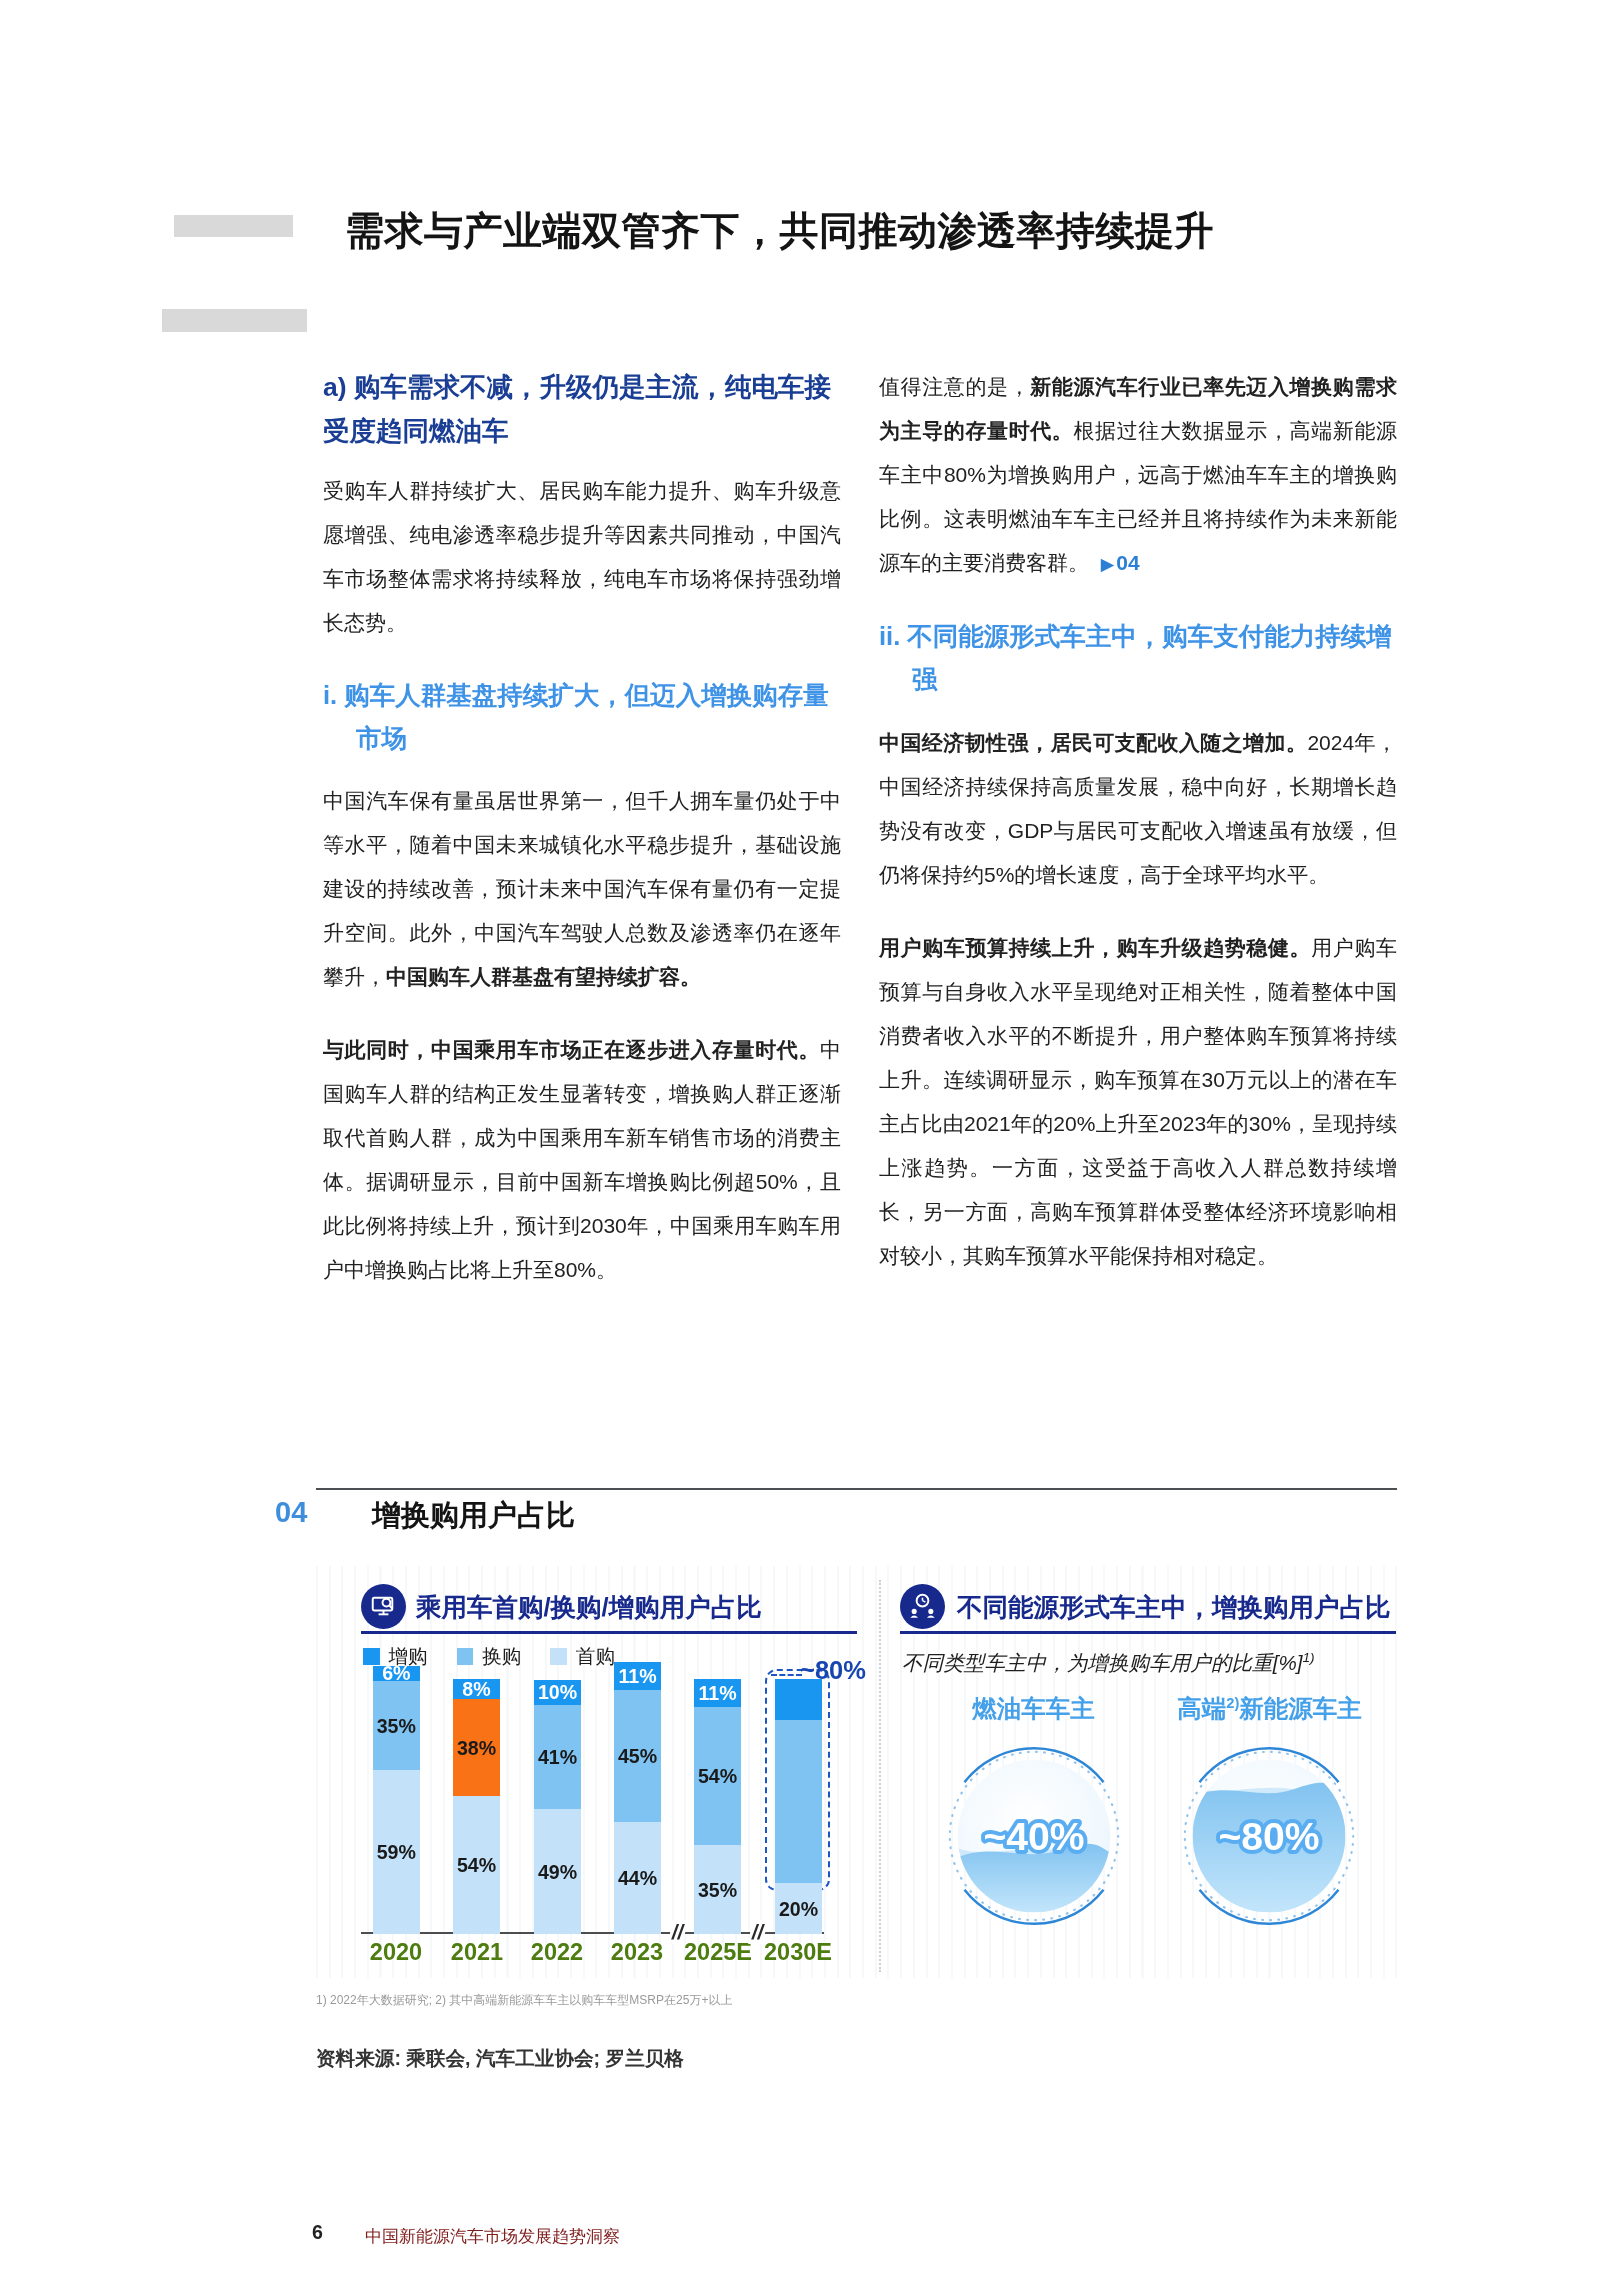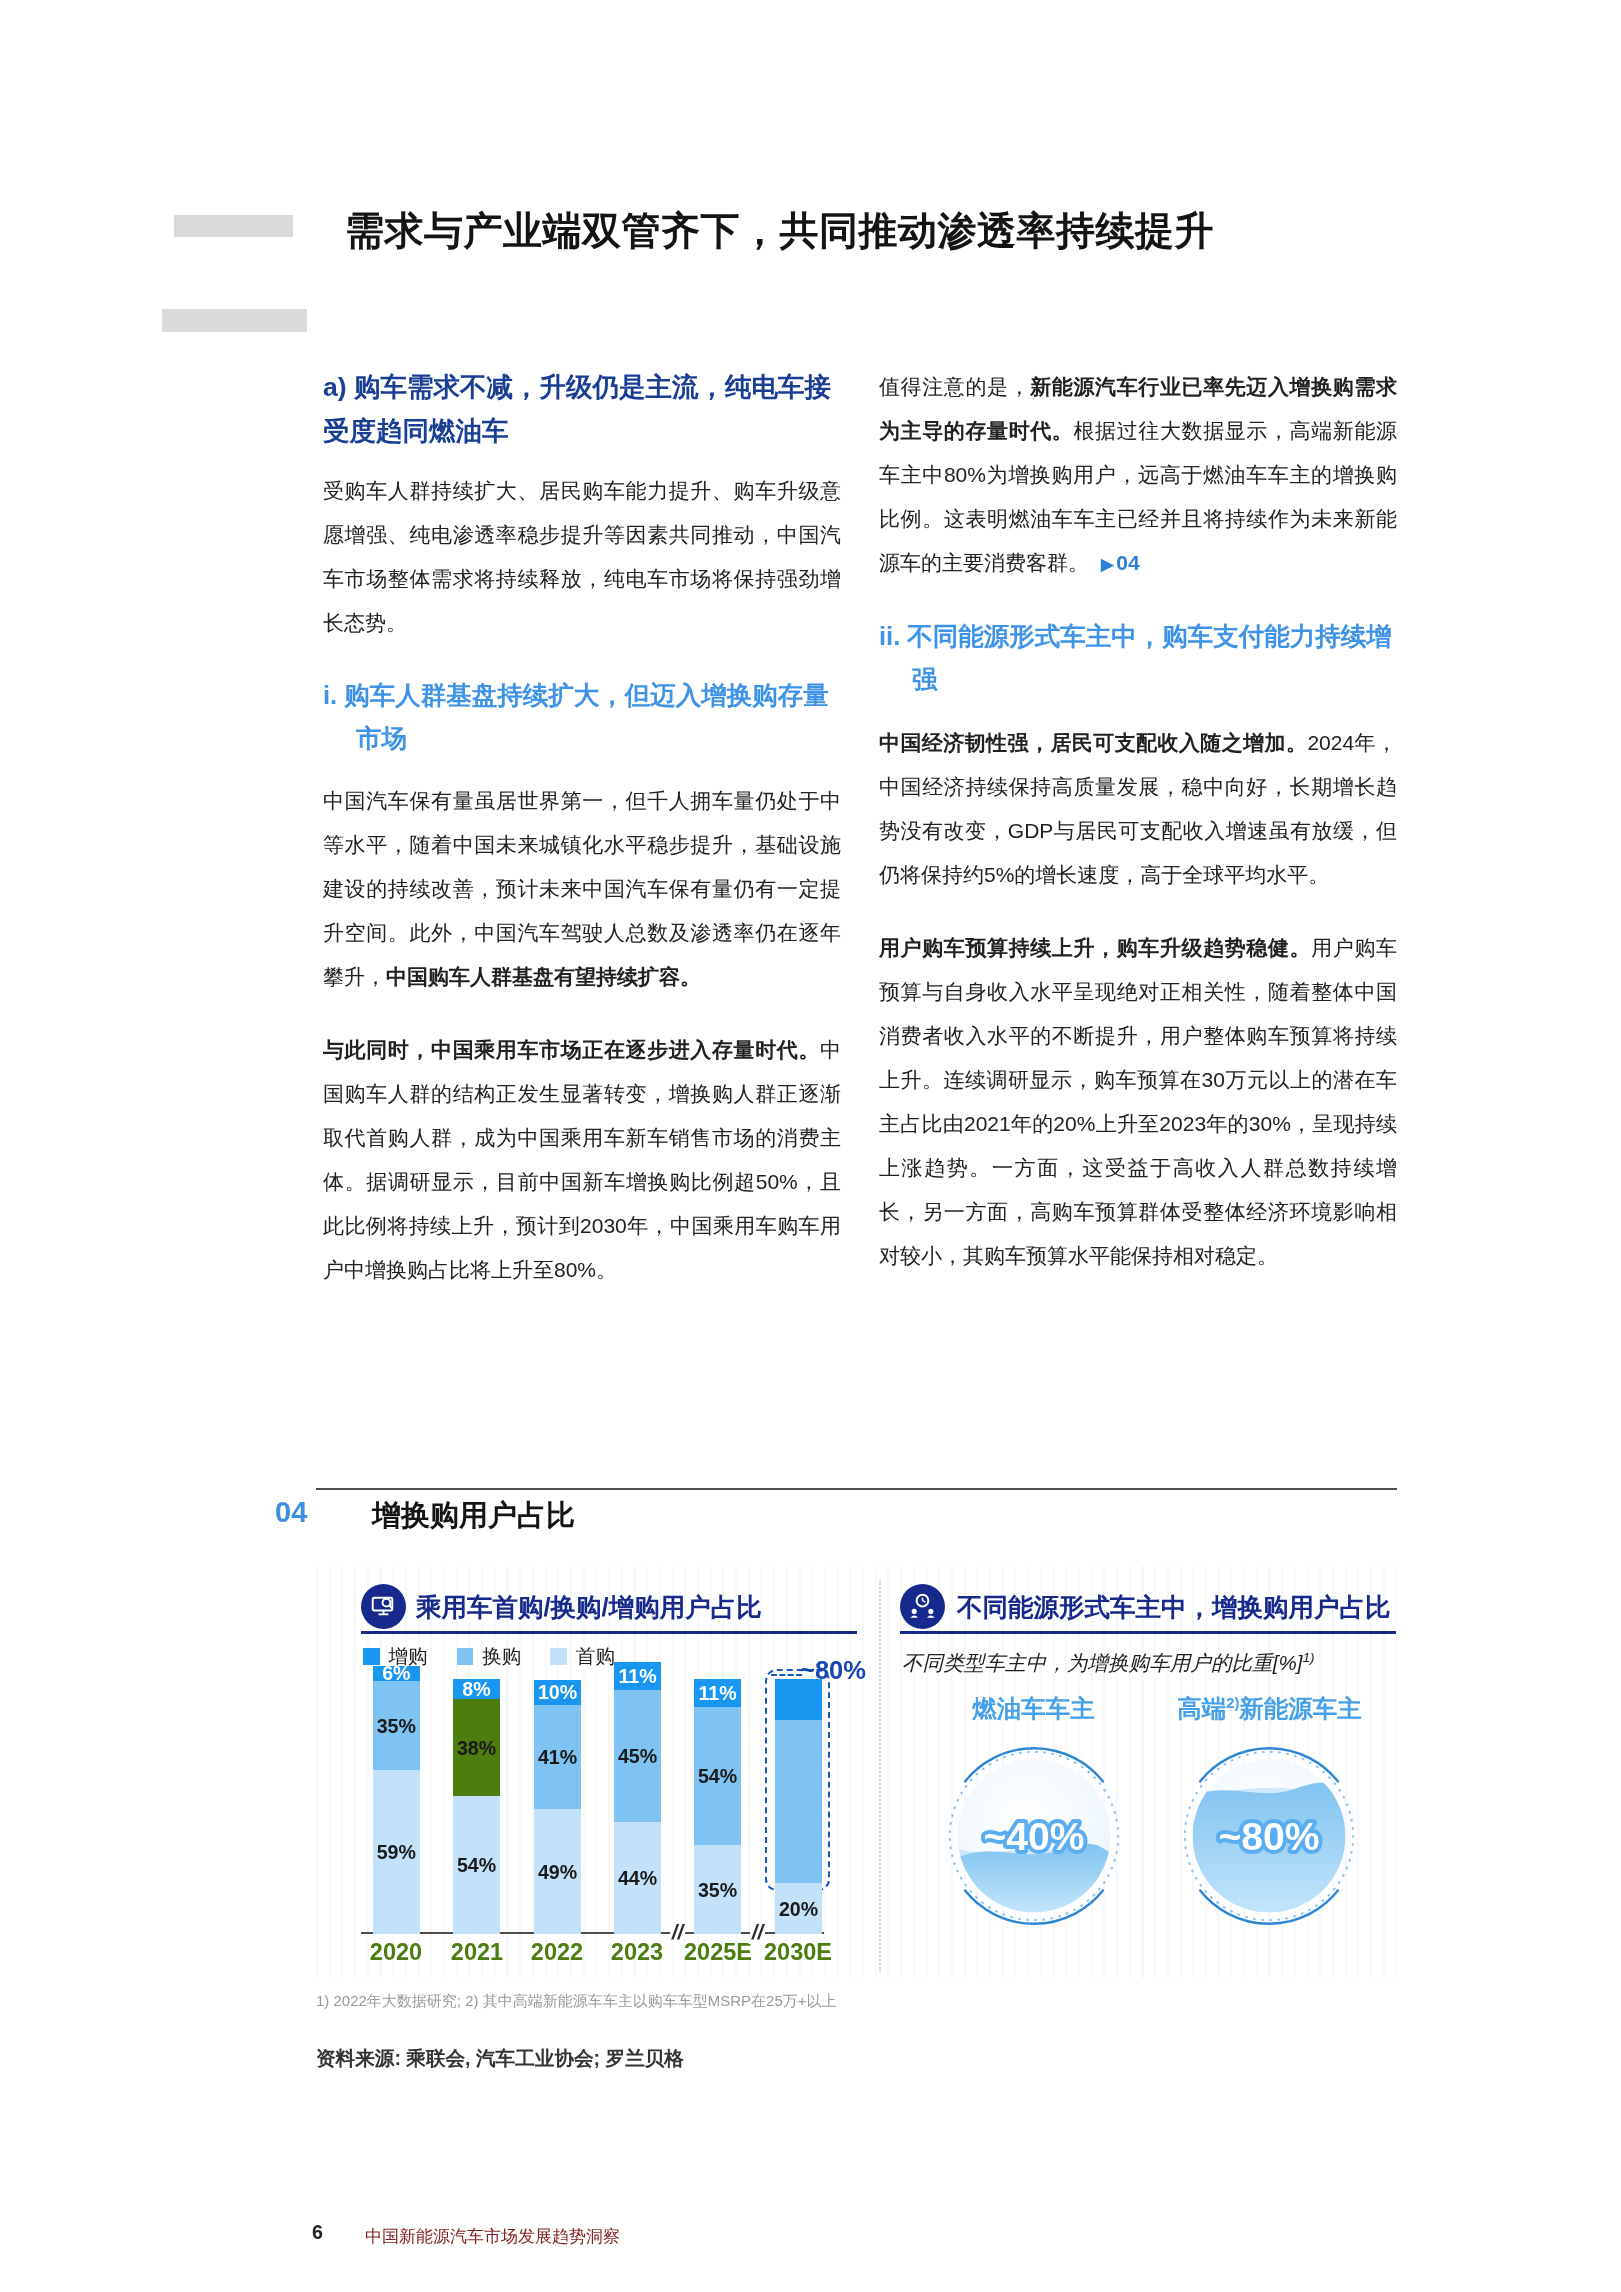--- a/index.html
+++ b/index.html
@@ -49,21 +49,21 @@
   .x-label{position:absolute;bottom:0;transform:translateX(-50%);font-size:23.5px;font-weight:700;color:#4d7c0f;white-space:nowrap;}
   .ann-box{position:absolute;border:2.9px dashed #1C55C4;border-radius:11.8px;}
   .ann-dash{position:absolute;width:31px;border-top:2.9px dashed #1C55C4;}
   .ann-label{position:absolute;font-size:25.5px;font-weight:700;color:#1746B0;white-space:nowrap;}
   
   .gauge-label{position:absolute;top:1692px;width:235px;text-align:center;font-size:24.5px;font-weight:700;color:#45A0EA;white-space:nowrap;}
   .gauge-label sup{font-size:14.7px;}
   .gauge{position:absolute;top:1743px;width:186px;height:186px;}
   .gauge text{font-family:"Liberation Sans","DejaVu Sans",sans-serif;}
   
-  .footnote{position:absolute;left:316px;top:1992px;font-size:15px;color:#9A9A9A;}
+  .footnote{position:absolute;left:316px;top:1992px;font-size:12px;color:#9A9A9A;}
   .source{position:absolute;left:316px;top:2045px;font-size:19.6px;font-weight:600;color:#333333;}
   .footer-num{position:absolute;left:312px;top:2221px;font-size:19.6px;font-weight:600;color:#222222;}
   .footer-text{position:absolute;left:365px;top:2225px;font-size:17px;color:#7f1d1d;}
 </style>
 </head>
 <body>
 
 <div class="gray-bar" style="left:174px;top:215px;width:119px;height:21.6px;"></div>
 <div class="gray-bar" style="left:162px;top:309px;width:145px;height:22.5px;"></div>
 
@@ -130,21 +130,21 @@
       </div>
       <div class="bar-seg" style="height: 164px; background: rgb(195, 226, 250);">
         <span class="seg-label">59%</span>
       </div>
     </div>
     <div class="x-label" style="left: 35px;">2020</div>
     <div class="bar-col" style="left: 92px;">
       <div class="bar-seg" style="height: 20.4px; background: rgb(24, 150, 240);">
         <span class="seg-label white">8%</span>
       </div>
-      <div class="bar-seg" style="height: 97px; background: #4d7c0f;">
+      <div class="bar-seg" style="height: 97px; background: #f97316;">
         <span class="seg-label">38%</span>
       </div>
       <div class="bar-seg" style="height: 138px; background: rgb(195, 226, 250);">
         <span class="seg-label">54%</span>
       </div>
     </div>
     <div class="x-label" style="left: 116px;">2021</div>
     <div class="bar-col" style="left: 173px;">
       <div class="bar-seg" style="height: 25.5px; background: rgb(24, 150, 240);">
         <span class="seg-label white">10%</span>

